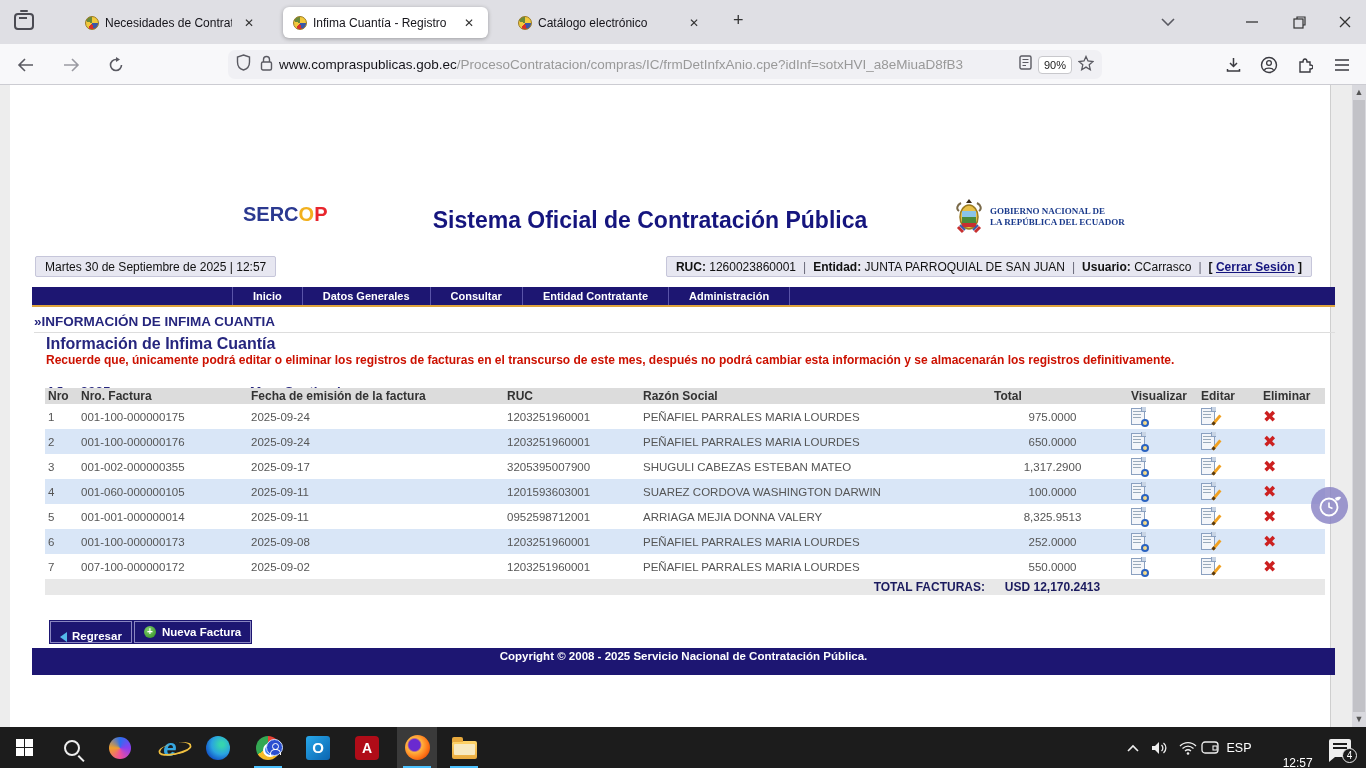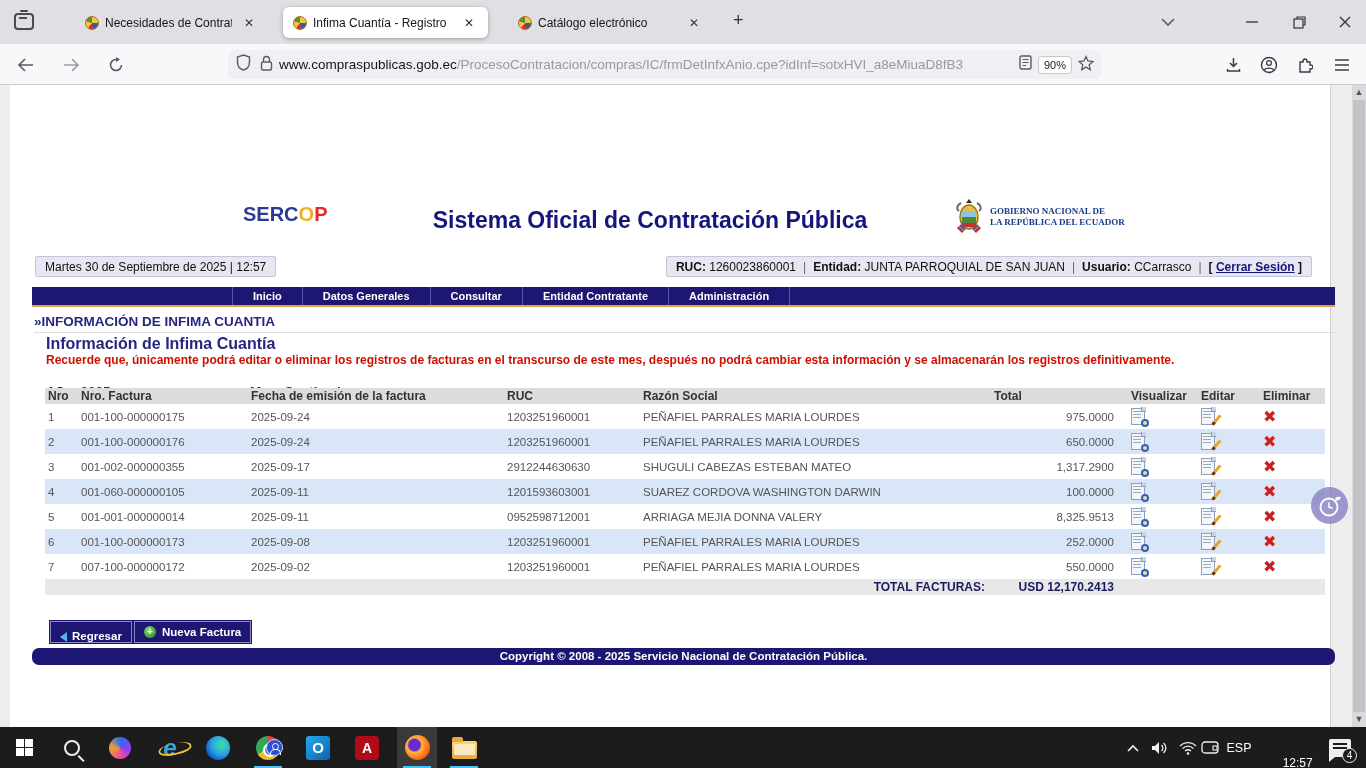--- a/index.html
+++ b/index.html
@@ -61,37 +61,37 @@
   .crumb { position:absolute; left:24px; top:229px; width:1301px; font-size:13.5px; font-weight:bold; color:#26267e; border-bottom:1px solid #ddd; padding-bottom:3px; }
   .subtitle { position:absolute; left:36px; top:250px; font-size:16px; font-weight:bold; color:#26267e; }
   .warning { position:absolute; left:36px; top:268px; width:1280px; font-size:12px; font-weight:bold; color:#cc1100; }
   .yearmonth { position:absolute; top:299px; font-size:13.5px; font-weight:bold; color:#26267e; }
 
   
   #ftable { position:absolute; left:35px; top:303px; border-collapse:collapse; table-layout:fixed; width:1280px; }
   #ftable th { background:#dcdcdc; font-size:12px; font-weight:bold; color:#333; text-align:left; height:16px; padding:1px 3px; white-space:nowrap; }
   #ftable td { font-size:11.5px; color:#555; height:25px; padding:1px 3px; white-space:nowrap; overflow:hidden; }
   #ftable tr.alt td { background:#d9e6f7; }
-  #ftable td.num { text-align:right; padding-right:14px; }
+  #ftable td.num { text-align:center; padding-right:14px; }
   #ftable th.num { text-align:left; padding-left:6px; }
   #ftable tr.totalrow td { background:#e8e8e8; height:15px; font-size:12px; font-weight:bold; color:#1a1a5e; }
 
   .doc-ico { position:relative; display:inline-block; width:14px; height:17px; vertical-align:middle; }
   .doc-ico .sheet { position:absolute; inset:0; background:#f4f6fa; border:1px solid #8aa0c0; }
   .doc-ico .fold { position:absolute; right:-1px; top:-1px; width:5px; height:5px; background:#c8d4e4; border-left:1px solid #8aa0c0; border-bottom:1px solid #8aa0c0; }
   .doc-ico .lines { position:absolute; left:2px; top:3px; width:8px; height:1px; background:#9ab; box-shadow:0 3px 0 #9ab, 0 6px 0 #9ab; }
   .doc-ico .mag { position:absolute; right:-4px; bottom:-2px; width:8px; height:8px; border:2px solid #2a62c0; border-radius:50%; background:rgba(250,220,130,.9); }
   .doc-ico .pencil { position:absolute; right:-3px; bottom:-1px; width:3px; height:12px; background:#f0a020; border-bottom:3px solid #5a3a10; transform:rotate(40deg); }
   .x-ico { color:#cc2020; font-size:16px; font-weight:bold; font-family:"DejaVu Sans",sans-serif; }
 
   
   .navy-btn { position:absolute; top:536px; height:22px; background:#1d1672; border:1px solid #8a86c0; outline:1px solid #1d1672; color:#fff; font-size:11.5px; font-weight:bold; display:flex; align-items:center; padding:0 9px; }
   .arrow-left { width:0; height:0; border-right:7px solid #54b7ea; border-top:5px solid transparent; border-bottom:5px solid transparent; margin-right:5px; position:relative; }
   .plus-ico { width:12px; height:12px; border-radius:50%; background:radial-gradient(circle at 35% 30%, #7ed06a, #2f8a22); color:#fff; font-size:10px; font-weight:bold; text-align:center; line-height:12px; margin-right:6px; }
-  #sitefooter { position:absolute; left:22px; top:563px; width:1303px; height:17px; background:#1d1672; color:#fff; font-size:11.5px; font-weight:bold; text-align:center; line-height:17px;border-radius:7px; }
+  #sitefooter { position:absolute; left:22px; top:563px; width:1303px; height:27px; background:#1d1672; color:#fff; font-size:11.5px; font-weight:bold; text-align:center; line-height:17px; }
 
   
   #floatwidget { position:absolute; left:1311px; top:487px; width:37px; height:37px; border-radius:50%; background:rgba(134,128,195,.8); display:flex; align-items:center; justify-content:center; }
 
   
   #taskbar { position:absolute; left:0; top:727px; width:1366px; height:41px; background:#1c1c1c; }
   .tbslot { position:absolute; top:0; width:40px; height:41px; display:flex; align-items:center; justify-content:center; }
   .tbslot.hl { background:#3a3a3a; }
   .underline { position:absolute; bottom:0; left:6px; width:28px; height:2px; background:#4cc2ff; }
   .winlogo { display:grid; grid-template-columns:8px 8px; grid-template-rows:8px 8px; gap:1px; }
@@ -333,21 +333,21 @@
             <td>PEÑAFIEL PARRALES MARIA LOURDES</td>
             <td class="num">650.0000</td>
             <td><span class="doc-ico"><span class="sheet"></span><span class="fold"></span><span class="lines"></span><span class="mag"></span></span></td>
             <td><span class="doc-ico"><span class="sheet"></span><span class="fold"></span><span class="lines"></span><span class="pencil"></span></span></td>
             <td><span class="x-ico">✖</span></td>
           </tr>
           <tr>
             <td>3</td>
             <td>001-002-000000355</td>
             <td>2025-09-17</td>
-            <td>2912244630630</td>
+            <td>3205395007900</td>
             <td>SHUGULI CABEZAS ESTEBAN MATEO</td>
             <td class="num">1,317.2900</td>
             <td><span class="doc-ico"><span class="sheet"></span><span class="fold"></span><span class="lines"></span><span class="mag"></span></span></td>
             <td><span class="doc-ico"><span class="sheet"></span><span class="fold"></span><span class="lines"></span><span class="pencil"></span></span></td>
             <td><span class="x-ico">✖</span></td>
           </tr>
           <tr class="alt">
             <td>4</td>
             <td>001-060-000000105</td>
             <td>2025-09-11</td>

